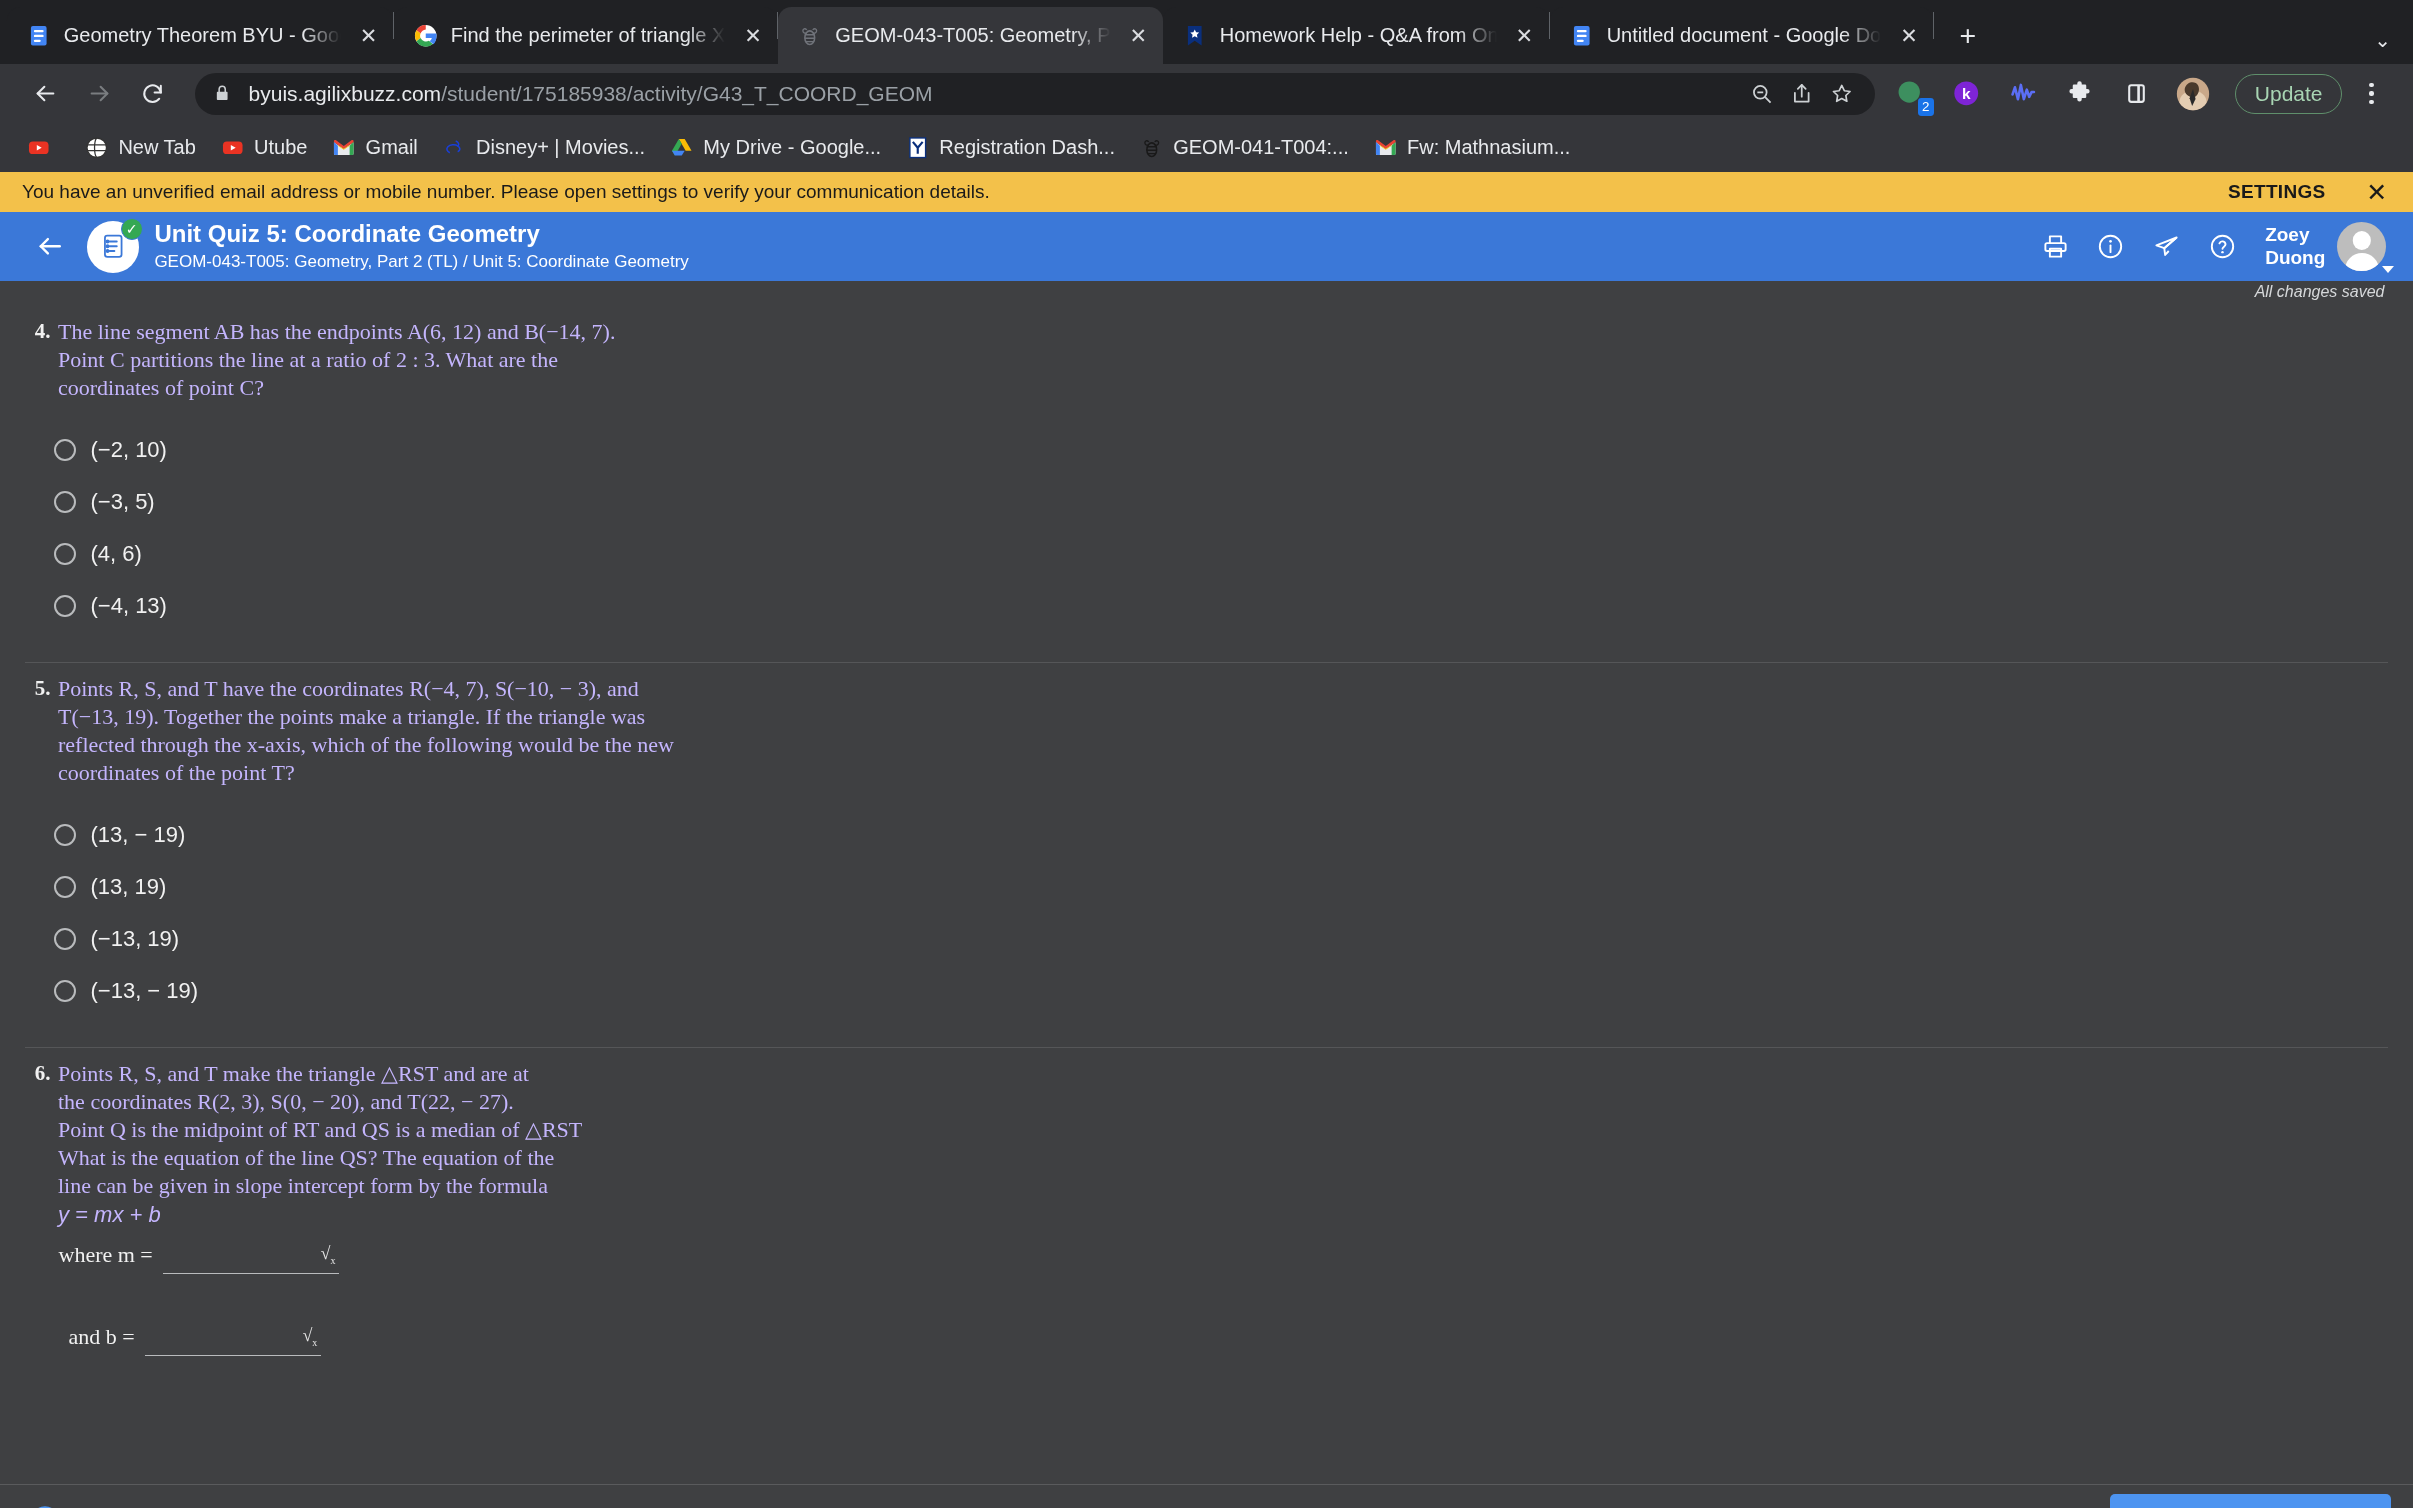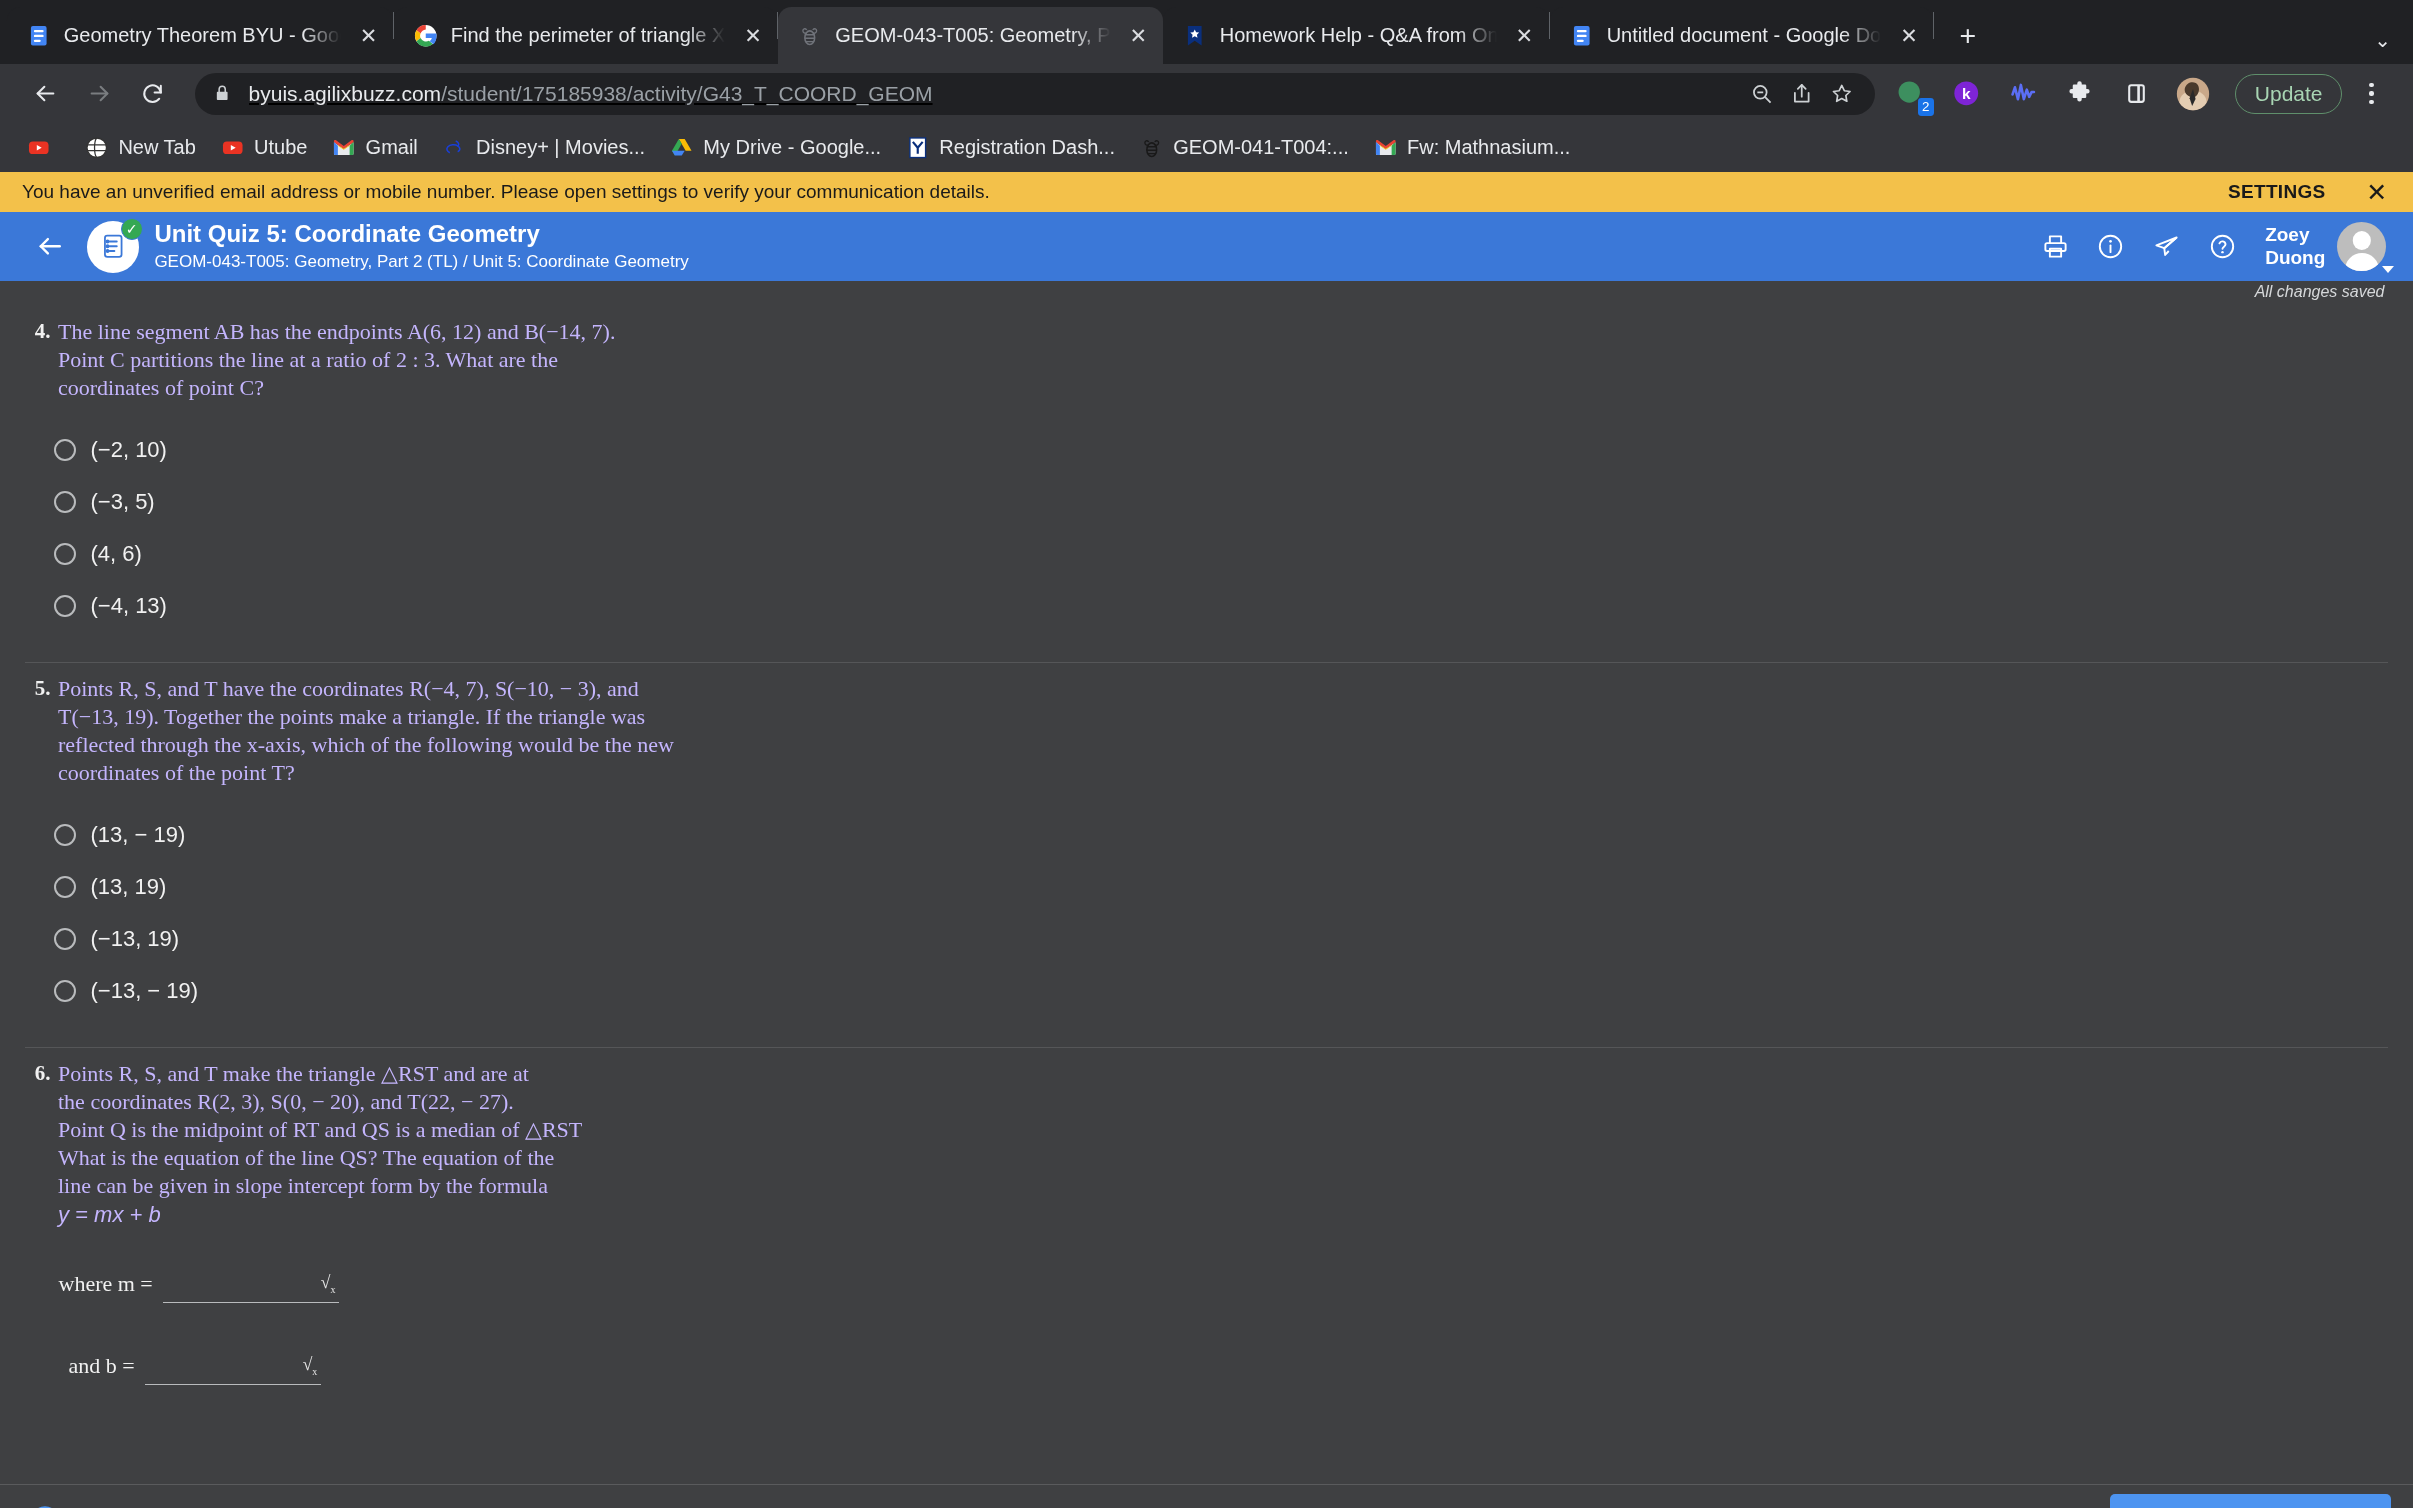--- a/index.html
+++ b/index.html
@@ -60,21 +60,21 @@
   }
   .nav-btn {
     width: 47px; height: 47px; border-radius: 50%;
     display: flex; align-items: center; justify-content: center;
     color: #e8eaed; flex: 0 0 auto;
   }
   .nav-btn.dim { color: #7a7d80; }
   .omnibox {
     flex: 1 1 auto; height: 42px; background: #202124;
     border-radius: 22px; display: flex; align-items: center;
-    padding: 0 13.4px 0 18.4px; margin-left: 11.7px; min-width: 0; text-decoration: underline;
+    padding: 0 13.4px 0 18.4px; margin-left: 11.7px; min-width: 0;
   }
   .lock-icon { width: 22px; height: 22px; flex: 0 0 auto; margin-right: 13.4px; display:flex; align-items:center;}
   .url-text {
     font-size: 21px; color: #e8eaed; white-space: nowrap;
     overflow: hidden; flex: 1 1 auto;
   }
   .url-text .path { color: #9aa0a6; }
   .omni-icon {
     width: 40px; height: 40px; flex: 0 0 auto;
     display: flex; align-items: center; justify-content: center; color: #cdd1d4;
@@ -175,21 +175,21 @@
   .opt {
     display: flex; align-items: center; gap: 15px;
     height: 52px; padding-left: 30px;
   }
   .radio {
     width: 22px; height: 22px; border-radius: 50%;
     border: 2.1px solid #b9bbbd; flex: 0 0 auto;
   }
   .opt-label { font-family: Liberation Sans, sans-serif; font-size: 22px; color: #f1f1f1; }
 
-  .fill-row { display: flex; align-items: flex-end; padding-left: 35px; margin-top: 39px; }
+  .fill-row { display: flex; align-items: flex-end; padding-left: 35px; margin-top: 10px; }
   .fill-row.second { margin-top: 47px; padding-left: 45px; }
   .fill-label { font-family: "Liberation Serif", serif; font-size: 22px; color: #f1f1f1; padding-bottom: 5.9px; }
   .fill-input {
     width: 176px; border-bottom: 1.3px solid #b9bbbd;
     height: 35px; margin-left: 10px; position: relative;
     display: flex; align-items: center; justify-content: flex-end; padding-right: 3.4px;
   }
   .mathbtn { font-family: "Liberation Serif", serif; font-size: 17.6px; color: #e6e6e6; line-height: 1; }
   .mathbtn sub { font-size: 10px; }
 

